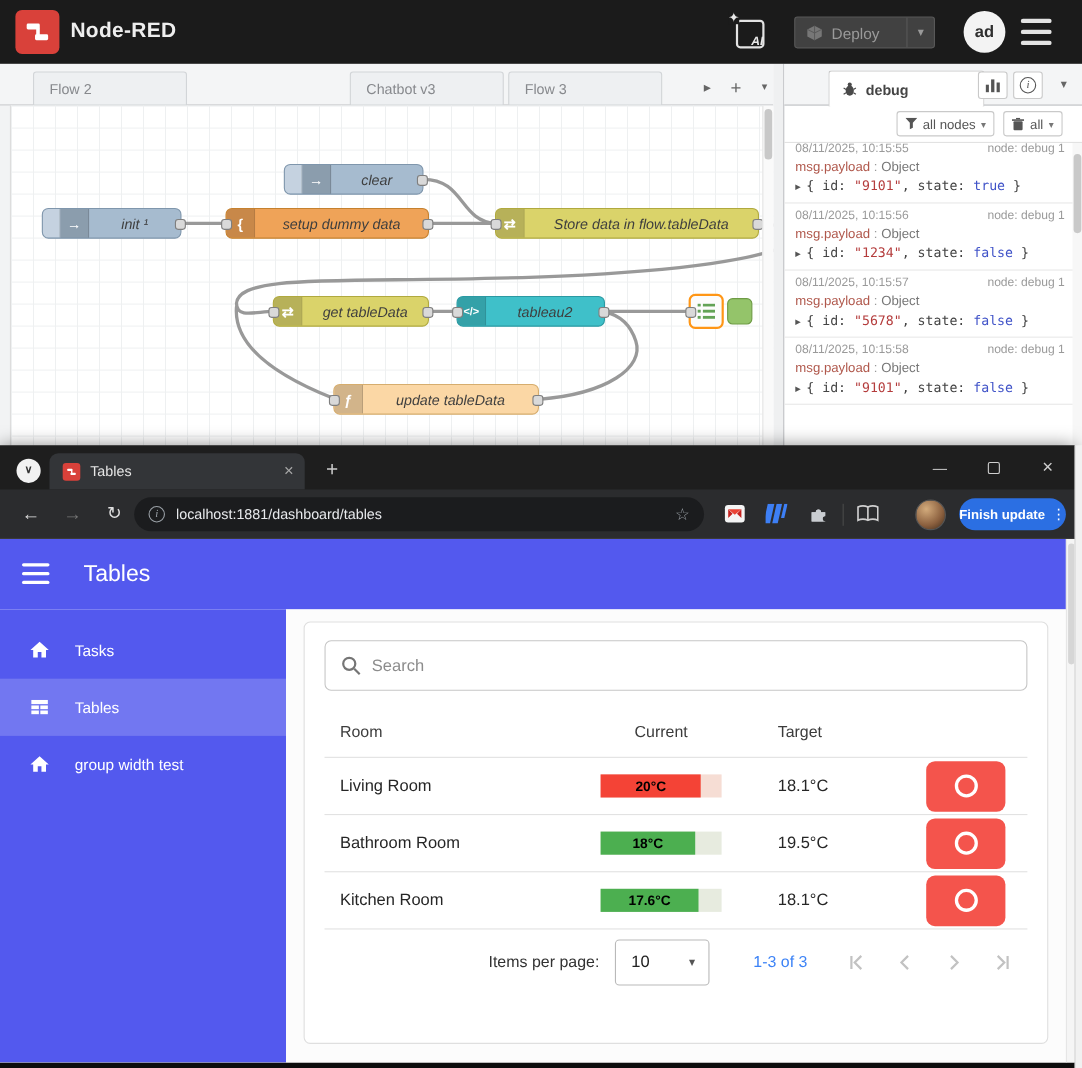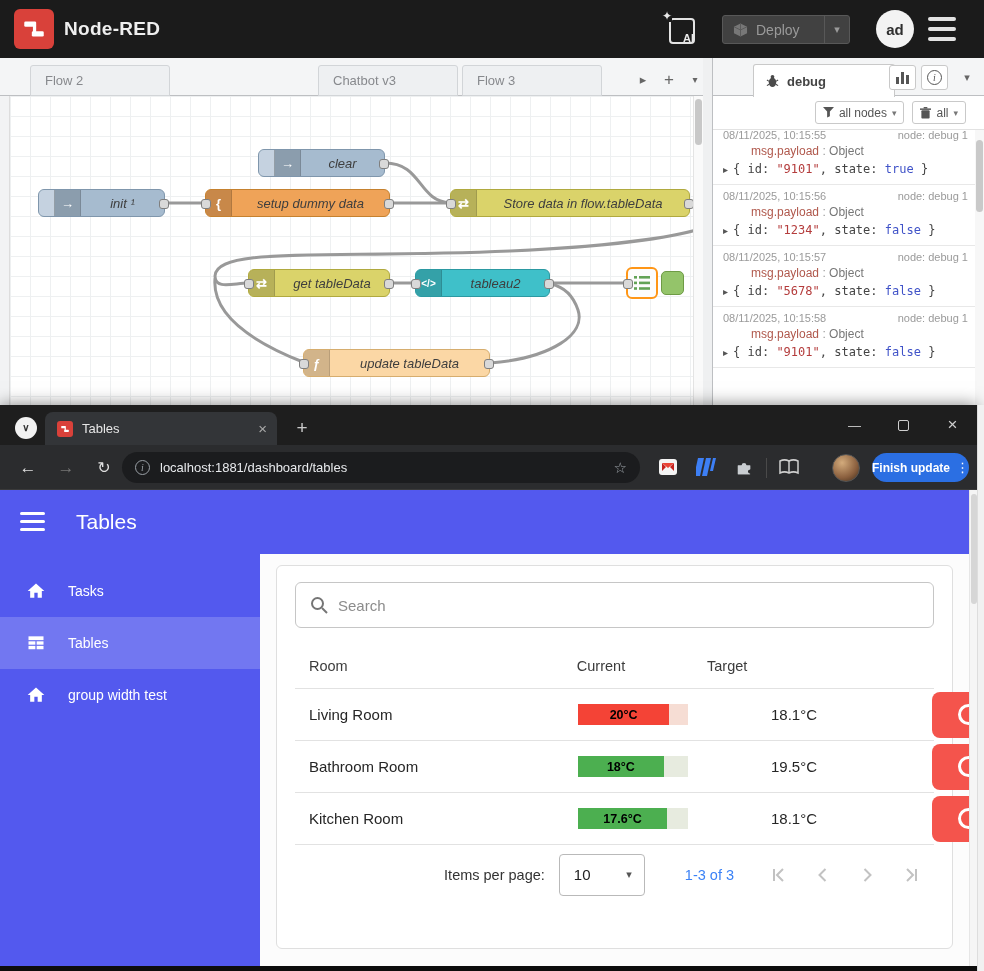--- a/index.html
+++ b/index.html
@@ -6,21 +6,21 @@
   * { margin:0; padding:0; box-sizing:border-box; }
   body { font-family:"Liberation Sans", sans-serif; background:#888; }
   #root { position:relative; width:984px; height:971px; overflow:hidden; background:#fff; margin:0 auto; }
 
   
   .nr-header { position:absolute; left:0; top:0; width:984px; height:58px; background:#1b1b1b; z-index:1; }
   .nr-logo { position:absolute; left:14px; top:9px; width:40px; height:40px; background:#d9413a; border-radius:6px; display:flex; align-items:center; justify-content:center; }
   .nr-title { position:absolute; left:64px; top:0; height:58px; line-height:58px; color:#eee; font-size:19px; font-weight:bold; letter-spacing:.3px; }
   .ai-btn { position:absolute; left:662px; top:11px; width:38px; height:38px; cursor:pointer; }
   .ai-box { position:absolute; left:7px; top:7px; width:26px; height:26px; border:2px solid #e3e3e3; border-radius:4px; }
-  .ai-text { position:absolute; right:6px; bottom:5px; color:#e9e9e9; font-size:11px; font-weight:bold; }
+  .ai-text { position:absolute; right:6px; bottom:5px; color:#e9e9e9; font-size:11px; font-weight:bold;font-style:italic; }
   .ai-spark { position:absolute; left:0; top:-1px; color:#e9e9e9; font-size:12px; background:#1b1b1b; line-height:12px; }
   .deploy-btn { position:absolute; left:722px; top:15px; width:128px; height:29px; background:#414141; border:1px solid #585858; border-radius:3px; display:flex; align-items:center; color:#9a9a9a; font-size:14px; cursor:default; }
   .deploy-icon { margin:0 8px 0 10px; display:flex; }
   .deploy-label { flex:1; }
   .deploy-sep { width:1px; height:100%; background:#585858; }
   .deploy-caret { width:24px; text-align:center; font-size:11px; color:#9a9a9a; }
   .nr-avatar { position:absolute; left:876px; top:10px; width:38px; height:38px; border-radius:50%; background:#f3f3f3; color:#2f2f2f; font-weight:bold; font-size:15px; display:flex; align-items:center; justify-content:center; cursor:pointer; }
   .menu-btn { position:absolute; left:928px; top:17px; width:28px; height:24px; display:flex; flex-direction:column; justify-content:space-between; cursor:pointer; }
   .menu-btn i { display:block; height:4px; background:#e3e3e3; border-radius:2px; }
 
@@ -62,21 +62,21 @@
   .sb-iconbtn { position:absolute; top:7px; width:27px; height:25px; background:#fff; border:1px solid #c9c9c9; border-radius:3px; display:flex; align-items:center; justify-content:center; cursor:pointer; }
   .sb-caret { position:absolute; top:7px; right:6px; width:22px; height:25px; text-align:center; line-height:25px; color:#666; font-size:11px; cursor:pointer; }
   .sb-filter { height:34px; display:flex; align-items:center; justify-content:flex-end; gap:8px; padding-right:18px; border-bottom:1px solid #e2e2e2; }
   .sb-btn { height:23px; border:1px solid #c9c9c9; border-radius:3px; background:#fff; display:flex; align-items:center; gap:5px; padding:0 7px; font-size:12px; color:#555; cursor:pointer; }
   .sb-btn .caret { font-size:9px; color:#777; }
   .sb-messages { position:relative; height:275px; overflow:hidden; }
   .msg { padding:5px 16px 8px 10px; border-bottom:1px solid #e8e8e8; }
   .msg:first-child { margin-top:-6px; }
   .msg-meta { display:flex; justify-content:space-between; font-size:11px; color:#9a9a9a; }
   .msg-path { margin-top:3px; font-size:12px; }
-  .p-path { color:#b0584c;margin-left:28px; } .p-sep { color:#999; } .p-type { color:#777; }
+  .p-path { color:#b0584c; } .p-sep { color:#999; } .p-type { color:#777; }
   .msg-json { margin-top:4px; font-family:"DejaVu Sans Mono", monospace; font-size:12px; color:#444; white-space:nowrap; }
   .msg-json .caret { color:#555; font-size:10px; margin-right:5px; font-family:"Liberation Sans", sans-serif; }
   .j-str { color:#b43c3c; } .j-bool { color:#4053c8; }
   .sb-scroll { position:absolute; right:0; top:0; width:9px; height:275px; background:#f7f7f7; }
   .sb-scroll .thumb { position:absolute; left:1px; top:10px; width:7px; height:72px; background:#c9c9c9; border-radius:4px; }
 
   
   .browser { position:absolute; left:0; top:405px; width:977px; height:566px; z-index:10; box-shadow:0 0 16px rgba(0,0,0,0.5); background:#1f1f1f; }
   .bw-titlebar { position:relative; height:40px; background:#1e1e1e; }
   .tab-search { position:absolute; left:15px; top:12px; width:22px; height:22px; background:#f2f2f2; border-radius:50%; text-align:center; line-height:21px; font-size:10px; font-weight:bold; color:#333; cursor:pointer; }
@@ -118,21 +118,21 @@
   .dash-scroll .thumb { position:absolute; left:1px; top:4px; width:6px; height:110px; background:#d6d6d6; border-radius:3px; }
   .card { position:absolute; left:16px; top:11px; width:677px; height:384px; background:#fff; border:1px solid #dfdfdf; border-radius:6px; padding:16px 18px; }
   .searchbox { position:relative; height:46px; border:1px solid #c6c6c6; border-radius:6px; display:flex; align-items:center; margin-bottom:16px; }
   .searchbox svg { margin:0 10px 0 14px; flex:none; }
   .search-input { flex:1; border:none; outline:none; font-size:15px; color:#333; font-family:"Liberation Sans", sans-serif; background:transparent; height:100%; }
   .search-input::placeholder { color:#8c8c8c; }
   .thead, .trow, .tfoot-wrap { display:grid; grid-template-columns:207px 170px 150px 1fr; align-items:center; padding:0 14px; }
   .thead { height:44px; font-size:14.5px; color:#3c3c3c; }
   .th-current { text-align:center; }
   .th-target { padding-left:21px; }
-  .trow { height:52px; border-top:1px solid #e2e2e2; font-size:15px; color:#262626;gap:32px; }
+  .trow { height:52px; border-top:1px solid #e2e2e2; font-size:15px; color:#262626; }
   .c-current { display:flex; justify-content:center; }
   .bar-track { width:110px; height:21px; background:#eee; display:flex; }
   .bar-fill { height:100%; display:flex; align-items:center; justify-content:center; font-size:12.5px; font-weight:bold; color:#000; white-space:nowrap; }
   .c-target { padding-left:21px; }
   .c-action { display:flex; justify-content:center; }
   .row-btn { width:72px; height:46px; border:none; border-radius:8px; background:var(--btn-red,#f4544c); cursor:pointer; display:flex; align-items:center; justify-content:center; }
   .row-btn .ring { width:21px; height:21px; border:3px solid #fff; border-radius:50%; }
   .tfoot { height:60px; border-top:1px solid #e2e2e2; display:flex; align-items:center; justify-content:flex-end; padding-right:14px; }
   .ipp-label { font-size:14.5px; color:#333; }
   .ipp-select { width:86px; height:42px; border:1px solid #b9b9b9; border-radius:4px; margin-left:14px; position:relative; display:flex; align-items:center; padding-left:14px; font-size:15px; color:#222; cursor:pointer; }

